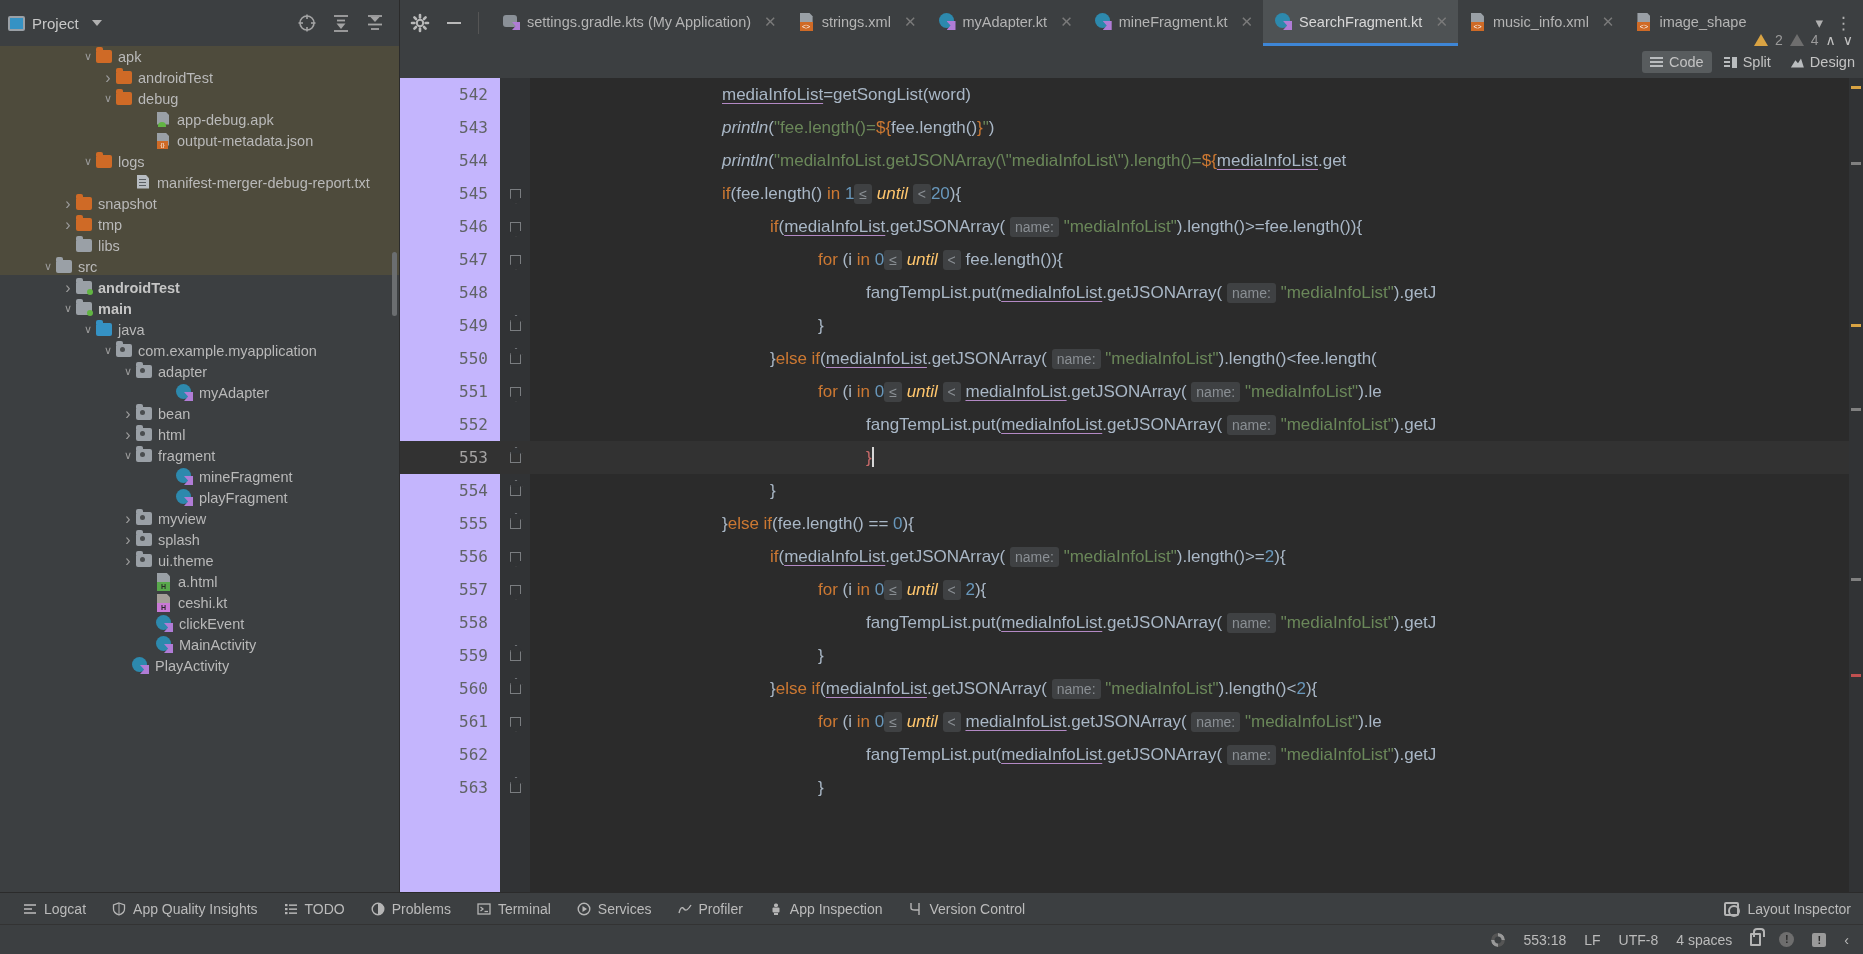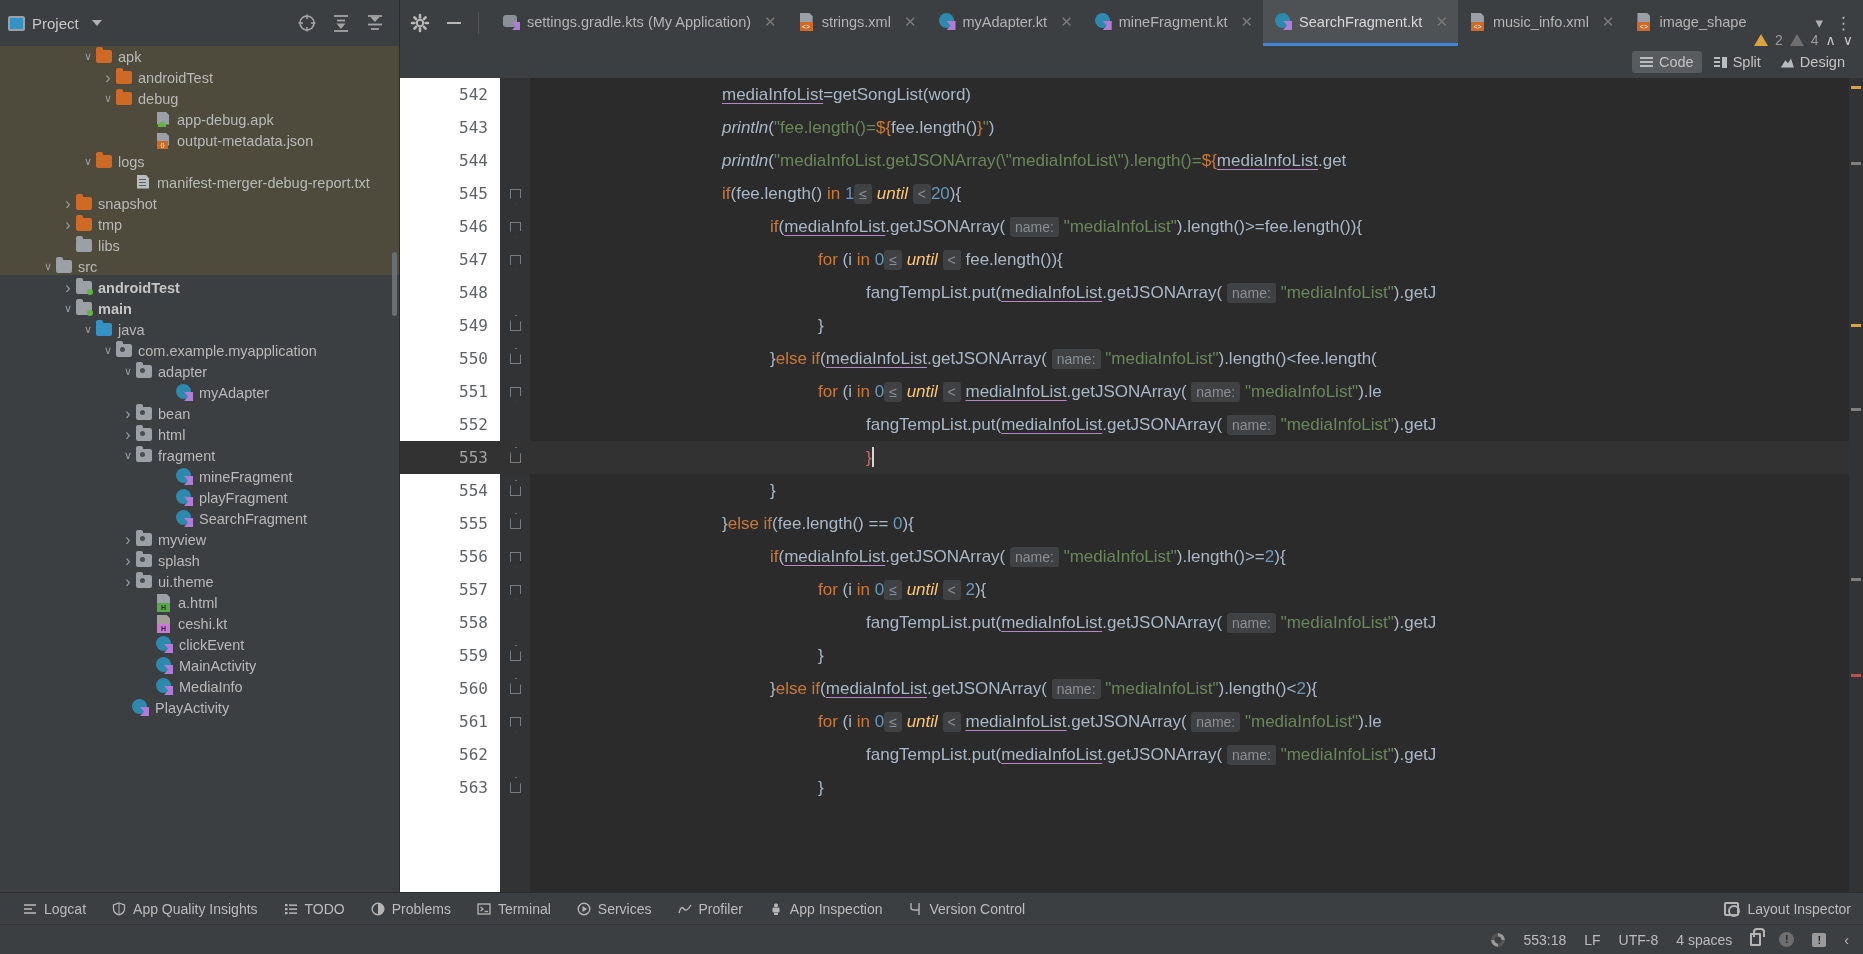--- a/index.html
+++ b/index.html
@@ -136,21 +136,21 @@
   .ic-txt { position:relative; width:15px;height:16px;flex:0 0 15px;}
   .ic-txt::before{content:"";position:absolute;left:1px;top:0;width:12px;height:14px;background:#b8bdc2;clip-path: polygon(0 0, 72% 0, 100% 26%, 100% 100%, 0 100%);}
   .ic-txt::after{content:"";position:absolute;left:3px;top:4px;width:7px;height:1px;background:#5a5f63;box-shadow:0 3px 0 #5a5f63, 0 6px 0 #5a5f63;}
 
   .tree-scroll { position:absolute; right:2px; top:206px; width:5px; height:64px; background:#6b6e70; border-radius:3px;}
 
   
   .editor { flex: 1; display: flex; flex-direction: column; min-width: 0; background: #2b2b2b; }
   .editor-head {
     height: 32px; flex: 0 0 32px; background: #3c3f41; display: flex; align-items: center;
-    justify-content: flex-end; padding-right: 10px; gap: 16px; position:relative;
+    justify-content: flex-end; gap: 16px; position:relative;
   }
   .viewmodes { display:flex; align-items:center; gap: 4px; }
   .vm { display:flex; align-items:center; gap:6px; font-size:14.5px; color:#c3c3c3; padding: 3px 8px; border-radius:3px; }
   .vm.active { background:#585c5e; }
   .vm .bars { width:13px;height:11px;background:
       linear-gradient(#b9bcbe,#b9bcbe) 0 0/13px 2px no-repeat,
       linear-gradient(#b9bcbe,#b9bcbe) 0 4px/13px 2px no-repeat,
       linear-gradient(#b9bcbe,#b9bcbe) 0 8px/13px 2px no-repeat; }
   .vm .split { width:13px;height:11px;background:
       linear-gradient(#b9bcbe,#b9bcbe) 0 0/6px 2px no-repeat,
@@ -163,21 +163,21 @@
     position:absolute; right:10px; top:32px; display:flex; align-items:center; gap:7px;
     font-size: 14px; color:#9a9a9a; z-index: 4;
   }
   .tri { width:0;height:0;border-left:7px solid transparent;border-right:7px solid transparent;}
   .tri.y { border-bottom:12px solid #d9a343; }
   .tri.g { border-bottom:12px solid #6e6e6e; }
   .warnbar .ch { color:#c2c2c2; font-size:14px; }
 
   .code-area { flex:1; display:flex; min-height:0; position:relative; background:#2b2b2b; overflow:hidden; }
   .gutter {
-    width: 100px; flex:0 0 100px; background:#ffffff; position:relative; padding-top:0;
+    width: 100px; flex:0 0 100px; background:#c4b5fd; position:relative; padding-top:0;
   }
   .gnum {
     height: 33px; line-height: 33px; text-align:right; padding-right: 12px;
     font-family:"DejaVu Sans Mono", monospace; font-size: 16px; color:#606366;
   }
   .gnum.cur { color:#a4a3a3; }
   .folds { width: 30px; flex:0 0 30px; background:#313335; position:relative;}
   .fold { height:33px; display:flex; align-items:center; justify-content:center; }
   .fold .arrowdn { width:11px;height:10px;border:1px solid #7a7d80;border-bottom:none; position:relative;}
   .fold .arrowdn::after{content:"";position:absolute;left:-1px;top:8px;width:11px;height:5px;
@@ -465,25 +465,20 @@
           <div class="row" style="padding-left: 160px;">
             <span class="twisty"></span>
             <span class="ic-kt"></span>
             <span class="lbl">mineFragment</span>
           </div>
           <div class="row" style="padding-left: 160px;">
             <span class="twisty"></span>
             <span class="ic-kt"></span>
             <span class="lbl">playFragment</span>
           </div>
-          <div class="row" style="padding-left: 160px;">
-            <span class="twisty"></span>
-            <span class="ic-kt"></span>
-            <span class="lbl">SearchFragment</span>
-          </div>
           <div class="row" style="padding-left: 120px;">
             <span class="twisty" style="font-size: 16px;">›</span>
             <span class="fo gray pkg"></span>
             <span class="lbl">myview</span>
           </div>
           <div class="row" style="padding-left: 120px;">
             <span class="twisty" style="font-size: 16px;">›</span>
             <span class="fo gray pkg"></span>
             <span class="lbl">splash</span>
           </div>
@@ -504,25 +499,20 @@
           </div>
           <div class="row" style="padding-left: 140px;">
             <span class="twisty"></span>
             <span class="ic-kt"></span>
             <span class="lbl">clickEvent</span>
           </div>
           <div class="row" style="padding-left: 140px;">
             <span class="twisty"></span>
             <span class="ic-kt"></span>
             <span class="lbl">MainActivity</span>
-          </div>
-          <div class="row" style="padding-left: 140px;">
-            <span class="twisty"></span>
-            <span class="ic-kt"></span>
-            <span class="lbl">MediaInfo</span>
           </div>
           <div class="row" style="padding-left: 116px;">
             <span class="twisty"></span>
             <span class="ic-kt"></span>
             <span class="lbl">PlayActivity</span>
           </div>
         </div>
       <div class="tree-scroll"></div>
     </div>
 

